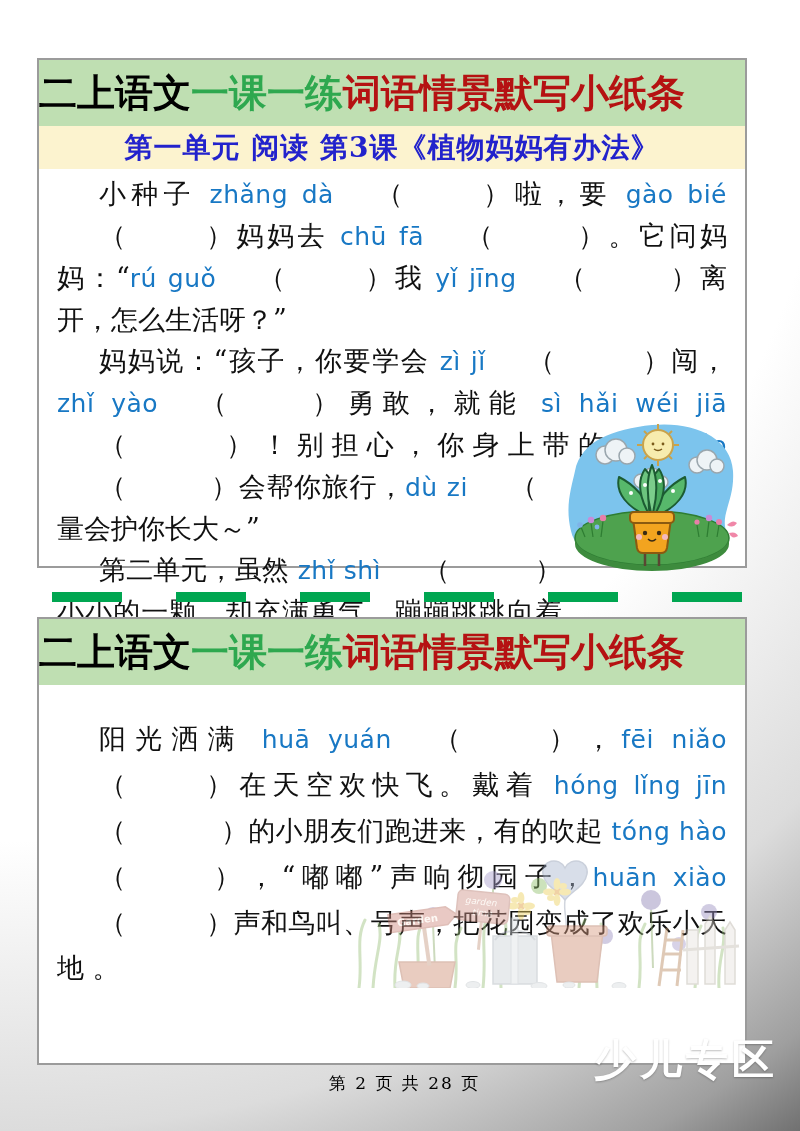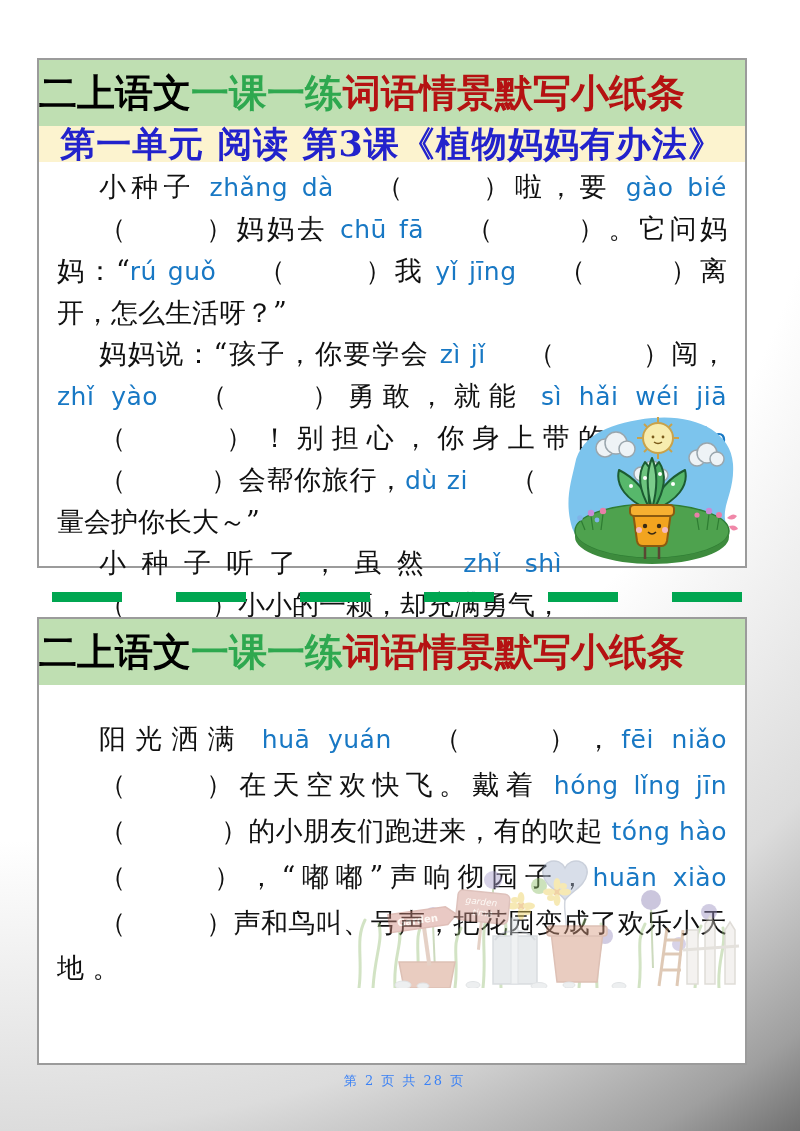--- a/index.html
+++ b/index.html
@@ -22,41 +22,41 @@
   #panel-2{top:617px;height:448px;}
   .panel-header{
     height:66px;background:var(--header-bg);
     display:flex;align-items:center;white-space:nowrap;
     font-family:"DejaVu Sans","Liberation Sans",sans-serif;font-weight:bold;font-size:38px;
   }
   .title-black{color:#000;}
   .title-green{color:var(--title-green);}
   .title-red{color:var(--title-red);}
   .panel-subtitle{
-    height:36px;background:var(--subtitle-bg);color:var(--subtitle-blue);
+    height:43px;background:var(--subtitle-bg);color:var(--subtitle-blue);
     display:flex;align-items:center;justify-content:center;
-    font-size:35px;font-weight:bold;letter-spacing:1px;
+    font-size:28px;font-weight:bold;letter-spacing:1px;
   }
   .panel-body{position:relative;padding:4px 18px 0;font-size:27px;line-height:41px;}
   #panel-2 .panel-body{padding-top:31px;line-height:45px;}
   .para{text-align:justify;text-indent:42px;margin:0;}
   .para.narrow{width:505px;}
   .py{font-family:"DejaVu Sans","Liberation Sans",sans-serif;color:var(--pinyin-blue);font-size:25px;letter-spacing:.5px;}
   .blank{display:inline-block;white-space:nowrap;}
   .gap{display:inline-block;}
   .divider{
     position:absolute;top:592px;left:52px;width:690px;height:10px;
     background:repeating-linear-gradient(90deg,
       var(--dash-green) 0px, var(--dash-green) 70px, transparent 70px, transparent 124px);
   }
   .illus1{position:absolute;right:2px;top:250px;}
   .illus2{position:absolute;right:2px;bottom:2px;opacity:.45;}
   .footer{
     position:absolute;top:1072px;left:0;width:784px;text-align:center;
-    font-size:13px;color:#3b82f6;letter-spacing:2px;padding-left:25px;
+    font-size:17px;color:#000000;letter-spacing:2px;padding-left:25px;
   }
   .watermark{
     position:absolute;right:22px;top:1036px;text-align:right;color:#fff;
     font-family:"DejaVu Sans","Liberation Sans",sans-serif;font-weight:bold;line-height:1.12;
     text-shadow:0 1px 2px rgba(0,0,0,.25);
   }
   .wm-name{font-size:42px;letter-spacing:4px;}
   .wm-url{font-size:29px;letter-spacing:1px;}
 </style>
 </head>
@@ -65,21 +65,21 @@
 <section class="panel" id="panel-1">
   <div class="panel-header">
     <span class="title-black">二上语文</span>
       <span class="title-green">一课一练</span>
       <span class="title-red">词语情景默写小纸条</span>
   </div>
   <div class="panel-subtitle">第一单元 阅读 第3课《植物妈妈有办法》</div>
   <div class="panel-body">
     <div class="para"><span class="cn">小种子 </span><span class="py">zhǎng dà</span><span class="blank"><span>（</span><span class="gap" style="width: 80px;"></span><span>）</span></span><span class="cn">啦，要 </span><span class="py">gào bié</span><span class="blank"><span>（</span><span class="gap" style="width: 80px;"></span><span>）</span></span><span class="cn">妈妈去 </span><span class="py">chū fā</span><span class="blank"><span>（</span><span class="gap" style="width: 85px;"></span><span>）</span></span><span class="cn">。它问妈妈：“</span><span class="py">rú guǒ</span><span class="blank"><span>（</span><span class="gap" style="width: 80px;"></span><span>）</span></span><span class="cn">我 </span><span class="py">yǐ jīng</span><span class="blank"><span>（</span><span class="gap" style="width: 85px;"></span><span>）</span></span><span class="cn">离开，怎么生活呀？”</span></div>
       <div class="para"><span class="cn">妈妈说：“孩子，你要学会 </span><span class="py">zì jǐ</span><span class="blank"><span>（</span><span class="gap" style="width: 88px;"></span><span>）</span></span><span class="cn">闯，</span><span class="py">zhǐ yào</span><span class="blank"><span>（</span><span class="gap" style="width: 85px;"></span><span>）</span></span><span class="cn">勇敢，就能 </span><span class="py">sì hǎi wéi jiā</span><span class="blank"><span>（</span><span class="gap" style="width: 100px;"></span><span>）</span></span><span class="cn">！别担心，你身上带的 </span><span class="py">pí máo</span><span class="blank"><span>（</span><span class="gap" style="width: 85px;"></span><span>）</span></span><span class="cn">会帮你旅行，</span><span class="py">dù zi</span><span class="blank"><span>（</span><span class="gap" style="width: 80px;"></span><span>）</span></span><span class="cn">里的力量会护你长大～”</span></div>
-      <div class="para narrow"><span class="cn">小种子听了，虽然 </span><span class="py">zhǐ shì</span><span class="blank"><span>（</span><span class="gap" style="width: 85px;"></span><span>）</span></span><span class="cn">小小的一颗，却充满勇气，蹦蹦跳跳向着远方出发，去寻找属于自己的天地啦。</span></div>
+      <div class="para narrow"><span class="cn">第二单元，虽然 </span><span class="py">zhǐ shì</span><span class="blank"><span>（</span><span class="gap" style="width: 85px;"></span><span>）</span></span><span class="cn">小小的一颗，却充满勇气，蹦蹦跳跳向着远方出发，去寻找属于自己的天地啦。</span></div>
       <svg class="illus1" width="182" height="152" viewBox="0 0 182 152">
       <path d="M91,6 C132,2 170,18 172,52 C174,82 158,96 166,114 C154,140 122,150 88,148 C50,150 16,138 10,112 C4,88 10,70 14,52 C20,22 52,10 91,6 Z" fill="#7cc4ed"></path>
       <ellipse cx="91" cy="119" rx="77" ry="27" fill="#4ea24e" stroke="#2e7d32" stroke-width="1.5"></ellipse>
       <path d="M14,119 a77,27 0 0 0 154,0 l0,6 a77,27 0 0 1 -154,0 Z" fill="#3d8b3d"></path>
 
       <g stroke="#c9a24a">
         <circle cx="97" cy="26" r="15" fill="#f7ecae" stroke-width="2"></circle>
         <g stroke-width="2">
           <line x1="97" y1="5" x2="97" y2="10"></line>
             <line x1="97" y1="42" x2="97" y2="47"></line>
@@ -274,13 +274,14 @@
         <ellipse cx="226" cy="127" rx="6" ry="3"></ellipse>
           <ellipse cx="276" cy="128" rx="7" ry="3.5"></ellipse>
       </g>
     </svg>
   </div>
 </section>
 
 <div class="footer">第 2 页 共 28 页</div>
 
 <div class="watermark">
+  <div class="wm-name">少儿专区</div>
 </div>
 
 </body></html>

